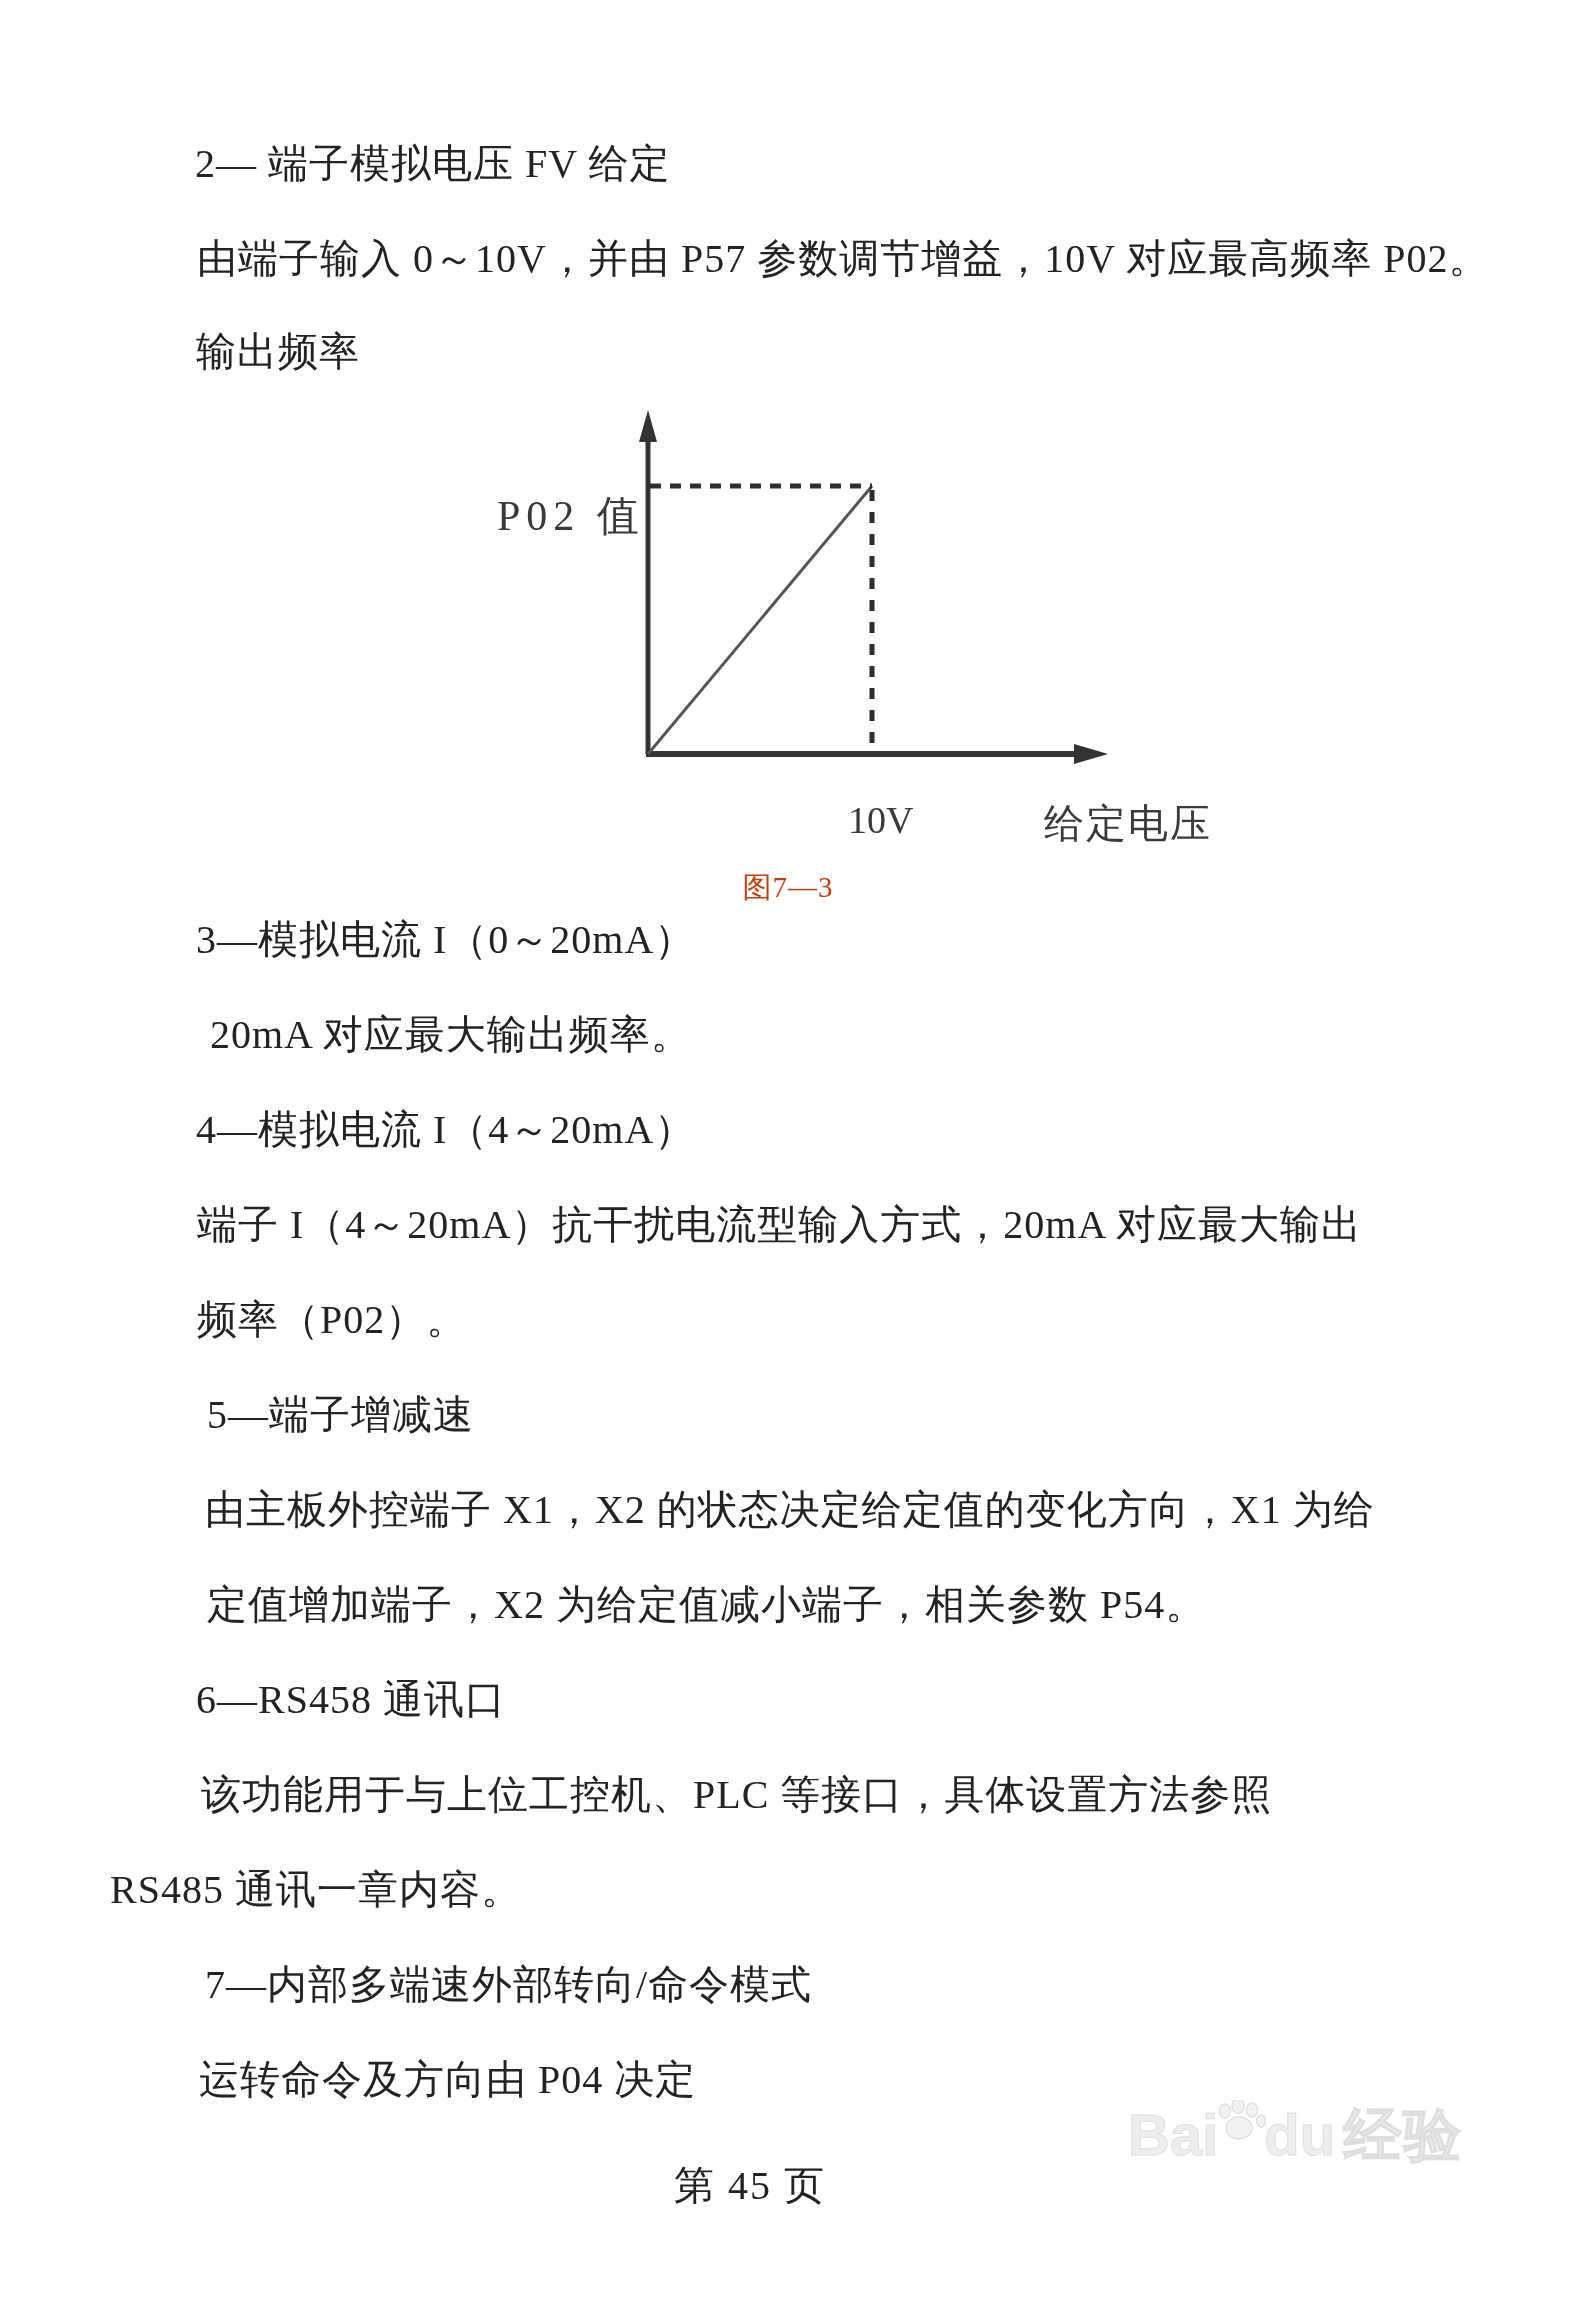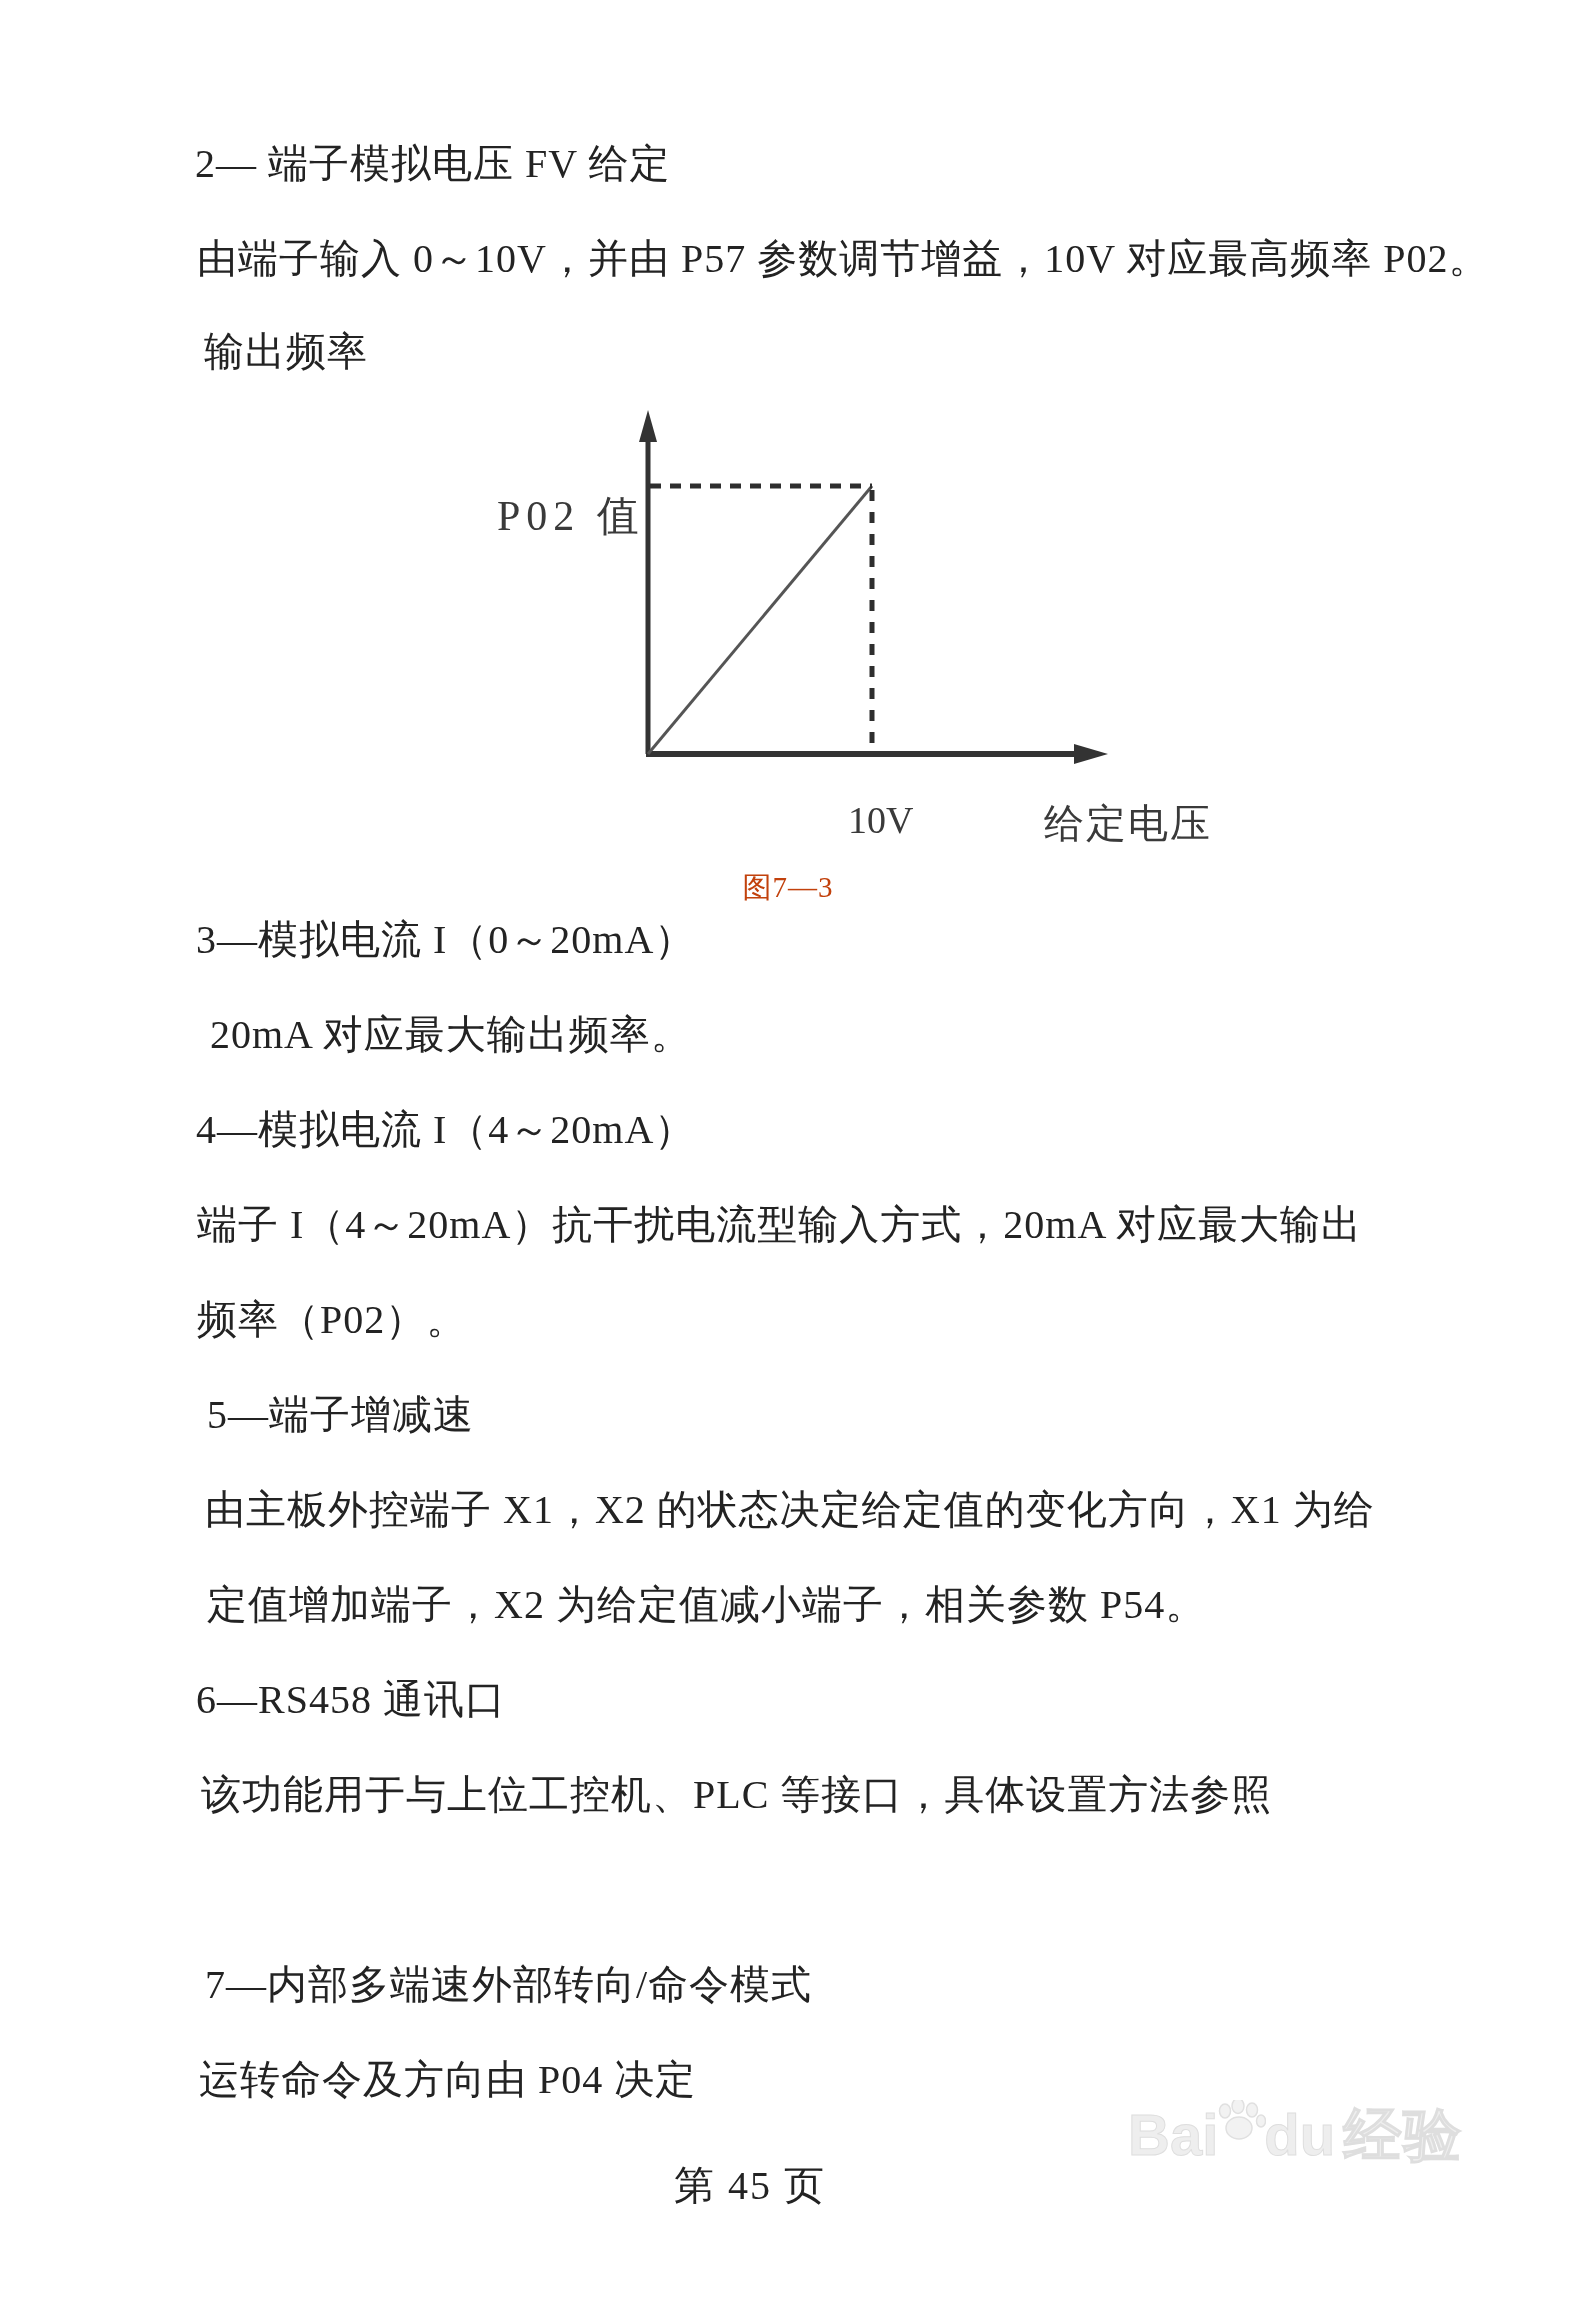--- a/index.html
+++ b/index.html
@@ -85,31 +85,32 @@
     letter-spacing: 1px;
   }
 </style>
 </head>
 <body>
 
 <div class="page">
 
   <p class="line" style="top:142px; left:195px;">2— 端子模拟电压 FV 给定</p>
   <p class="line" style="top:237px; left:197px;">由端子输入 0～10V，并由 P57 参数调节增益，10V 对应最高频率 P02。</p>
-  <p class="line" style="top:330px; left:196px;margin-left:8px;">输出频率</p>
+  <p class="line" style="top:330px; left:196px;">输出频率</p>
   <p class="line" style="top:918px; left:196px;">3—模拟电流 I（0～20mA）</p>
   <p class="line" style="top:1013px; left:210px;">20mA 对应最大输出频率。</p>
   <p class="line" style="top:1108px; left:196px;">4—模拟电流 I（4～20mA）</p>
   <p class="line" style="top:1203px; left:197px;">端子 I（4～20mA）抗干扰电流型输入方式，20mA 对应最大输出</p>
   <p class="line" style="top:1298px; left:197px;">频率（P02）。</p>
   <p class="line" style="top:1393px; left:207px;">5—端子增减速</p>
   <p class="line" style="top:1488px; left:205px;">由主板外控端子 X1，X2 的状态决定给定值的变化方向，X1 为给</p>
   <p class="line" style="top:1583px; left:207px;">定值增加端子，X2 为给定值减小端子，相关参数 P54。</p>
   <p class="line" style="top:1678px; left:196px;">6—RS458 通讯口</p>
   <p class="line" style="top:1773px; left:201px;">该功能用于与上位工控机、PLC 等接口，具体设置方法参照</p>
+  <p class="line" style="top:1868px; left:110px;">RS485 通讯一章内容。</p>
   <p class="line" style="top:1963px; left:205px;">7—内部多端速外部转向/命令模式</p>
   <p class="line" style="top:2058px; left:199px;">运转命令及方向由 P04 决定</p>
 
   <svg class="figure-svg" viewBox="0 0 800 500">
 
     <line x1="228" y1="354" x2="228" y2="34" stroke="#333333" stroke-width="5"></line>
     <polygon points="228,10 219,42 237,42" fill="#333333"></polygon>
 
     <line x1="226" y1="354" x2="662" y2="354" stroke="#333333" stroke-width="6"></line>
     <polygon points="688,354 654,344 654,364" fill="#333333"></polygon>

